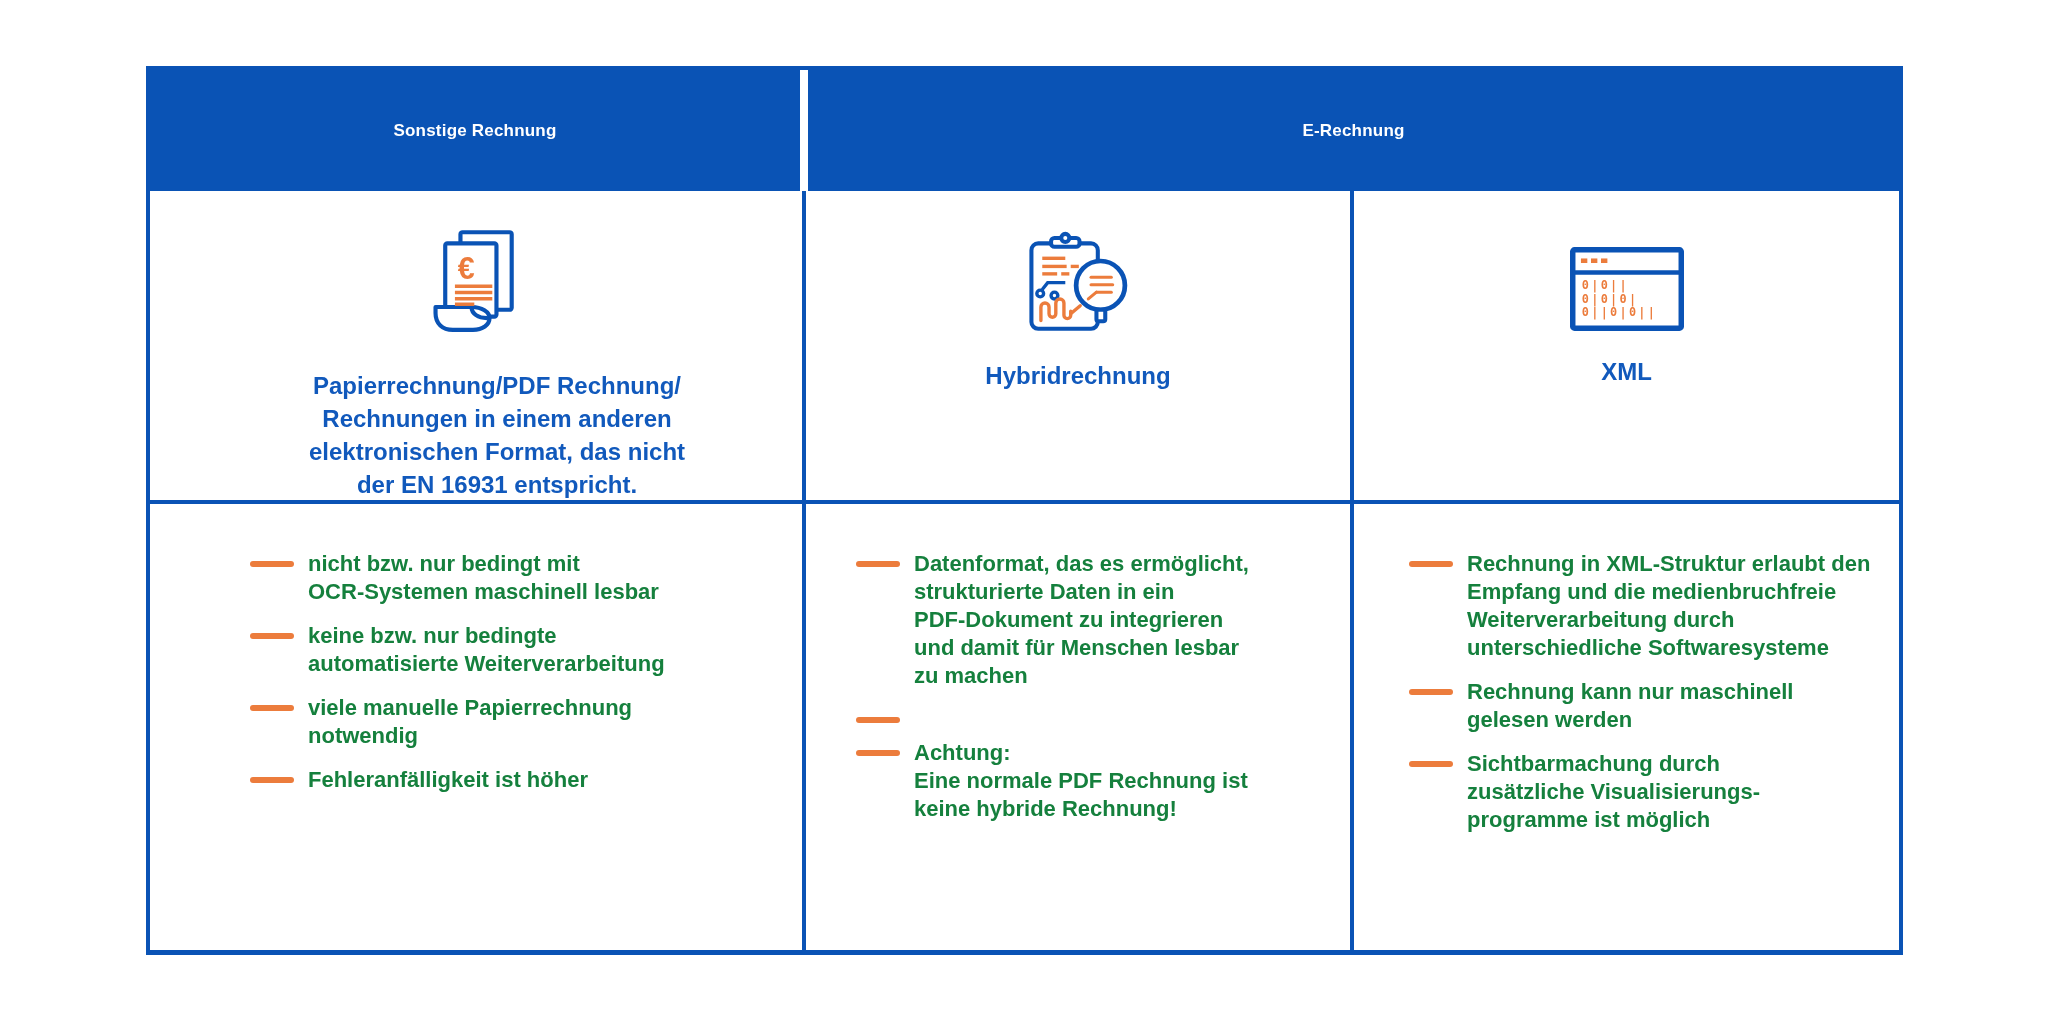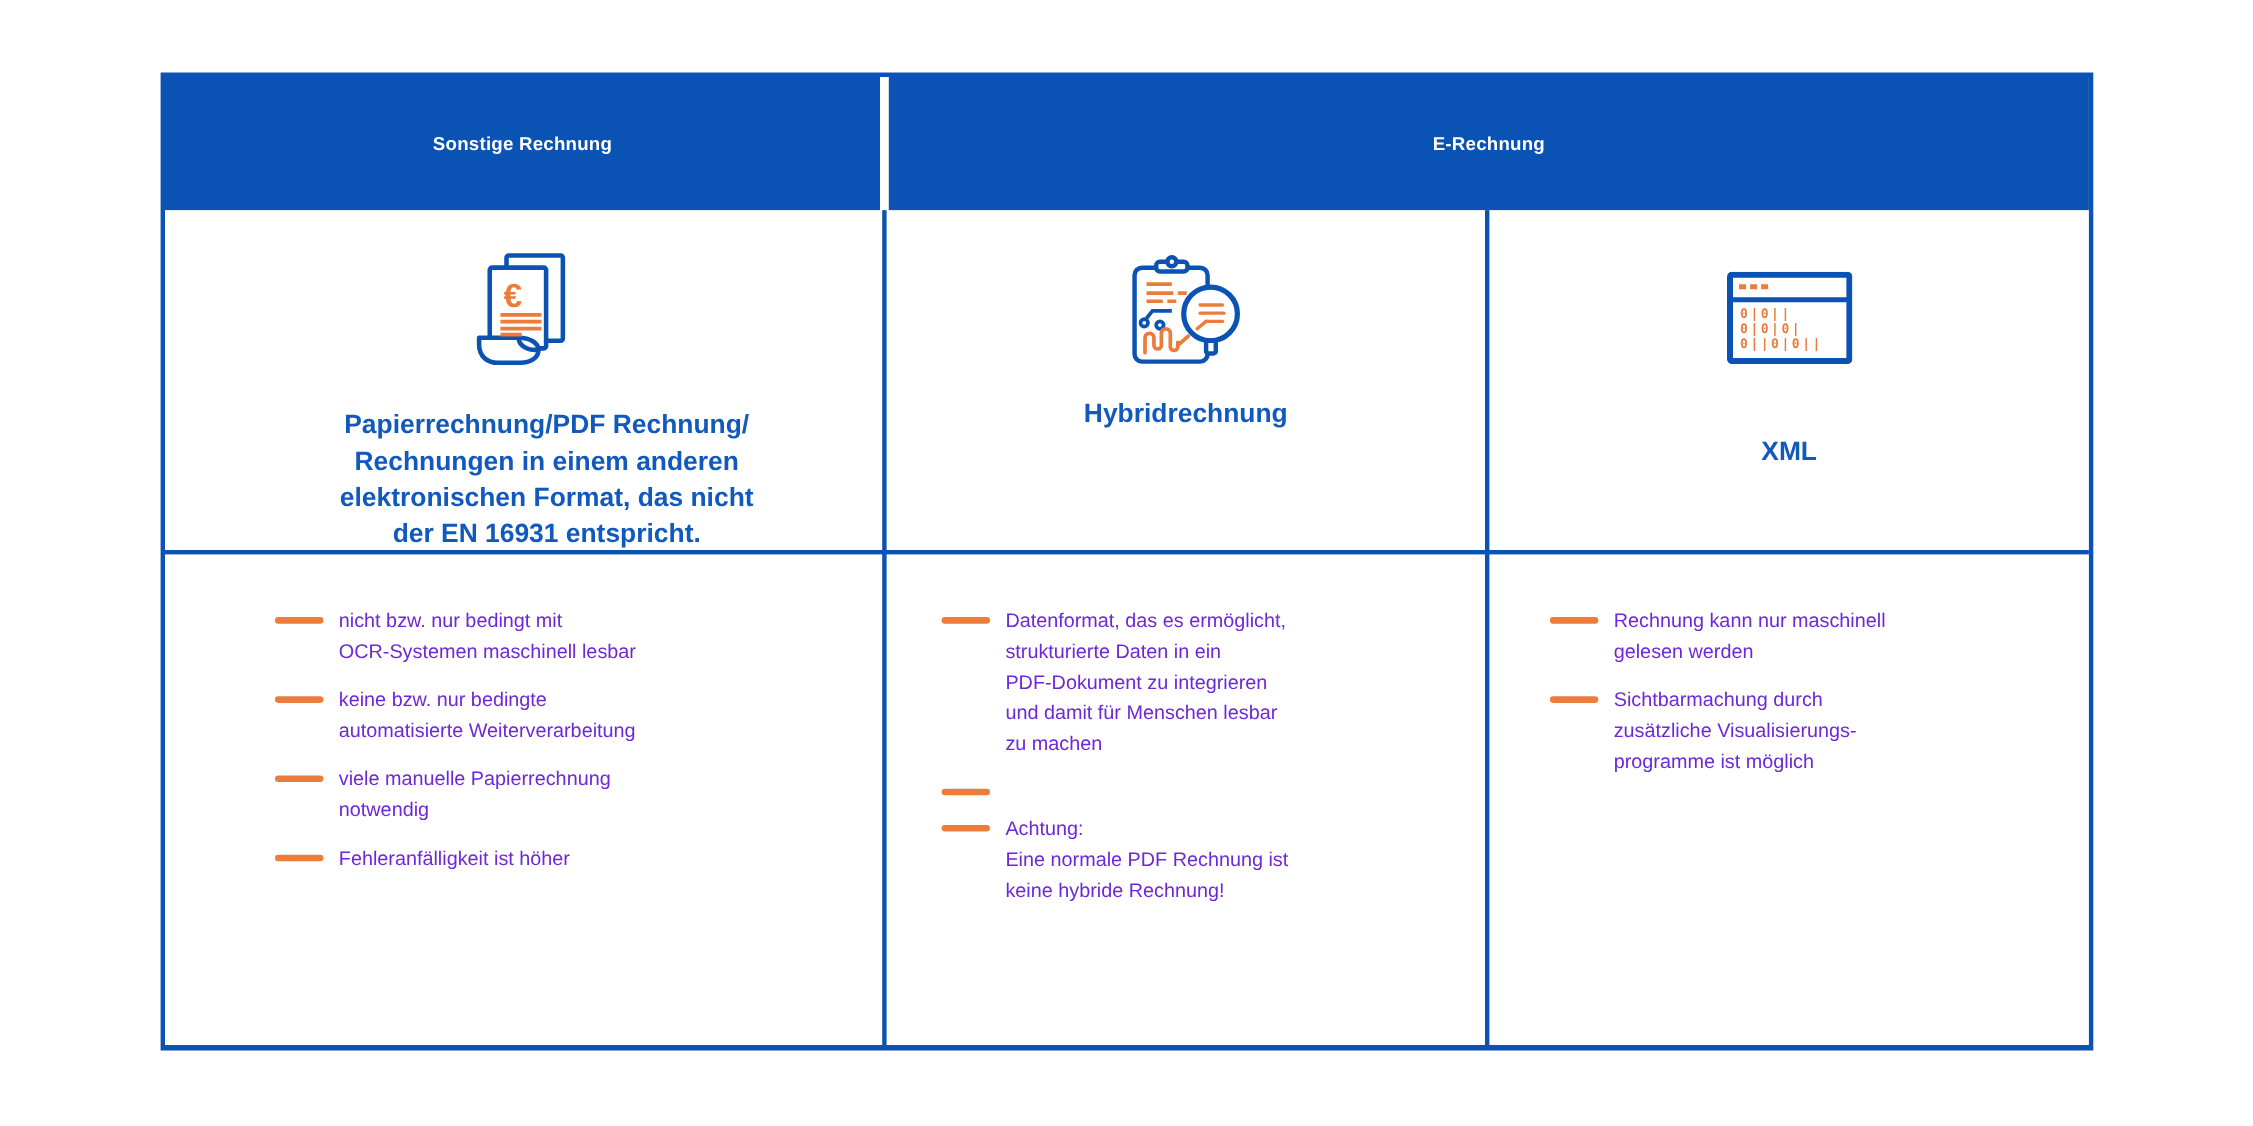--- a/index.html
+++ b/index.html
@@ -21,21 +21,21 @@
   .vdiv{position:absolute;top:121px;width:4px;height:759px;background:#0A53B5;}
   .vdiv1{left:652px;}
   .vdiv2{left:1200px;}
   .hdiv{position:absolute;left:0;top:430px;width:1749px;height:4px;background:#0A53B5;}
   .icon-cell{
     position:absolute;top:121px;height:309px;display:flex;flex-direction:column;align-items:center;
     box-sizing:border-box;
   }
   .c2a{left:0;width:650px;}
   .c2b{left:656px;width:544px;}
-  .c2c{left:1204px;width:545px;gap:38px;}
+  .c2c{left:1204px;width:545px;}
   .cell-title{
     color:#1159BC;font-weight:bold;font-size:24px;line-height:33px;text-align:center;
     white-space:pre-line;
   }
   .c2a .icon-wrap{margin-top:37px;}
   .c2a .cell-title{margin-top:33px;margin-left:44px;}
   .c2b .icon-wrap{margin-top:40px;}
   .c2b .cell-title{margin-top:22px;text-align:center;}
   .c2c .icon-wrap{margin-top:56px;}
   .c2c .cell-title{margin-top:20px;}
@@ -44,21 +44,21 @@
   }
   .c3a{left:0;width:650px;padding:46px 30px 0 100px;}
   .c3b{left:656px;width:544px;padding:46px 10px 0 50px;}
   .c3c{left:1204px;width:545px;padding:46px 10px 0 55px;}
   .bullet{display:flex;margin-bottom:16px;}
   .dash{
     flex:0 0 44px;width:44px;height:6px;border-radius:3px;background:#EC7C3C;
     margin-top:11px;margin-right:14px;
   }
   .bullet-text{
-    color:#6d28d9;font-size:18px;line-height:28px;font-weight:400;white-space:pre-line;
+    color:#15803d;font-size:22px;line-height:28px;font-weight:700;white-space:pre-line;
   }
   .bin-text{
     font-family:"DejaVu Sans Mono",monospace;font-size:13px;font-weight:bold;
     letter-spacing:2.5px;fill:#EC7C3C;
   }
 </style>
 </head>
 <body>
 
 <div class="canvas">
@@ -190,20 +190,27 @@
         <span class="dash"></span>
         <span class="bullet-text">Achtung:
 Eine normale PDF Rechnung ist
 keine hybride Rechnung!</span>
       </div>
     </div>
 
     <div class="list-cell c3c">
       <div class="bullet">
         <span class="dash"></span>
+        <span class="bullet-text">Rechnung in XML-Struktur erlaubt den
+Empfang und die medienbruchfreie
+Weiterverarbeitung durch
+unterschiedliche Softwaresysteme</span>
+      </div>
+      <div class="bullet">
+        <span class="dash"></span>
         <span class="bullet-text">Rechnung kann nur maschinell
 gelesen werden</span>
       </div>
       <div class="bullet">
         <span class="dash"></span>
         <span class="bullet-text">Sichtbarmachung durch
 zusätzliche Visualisierungs-
 programme ist möglich</span>
       </div>
     </div>

